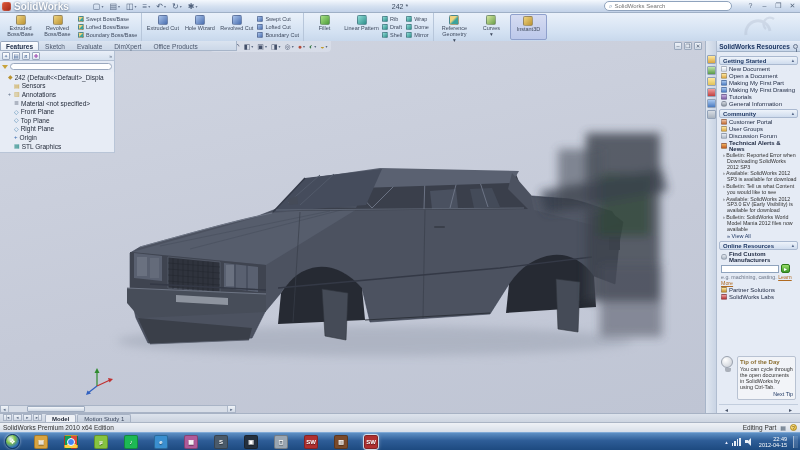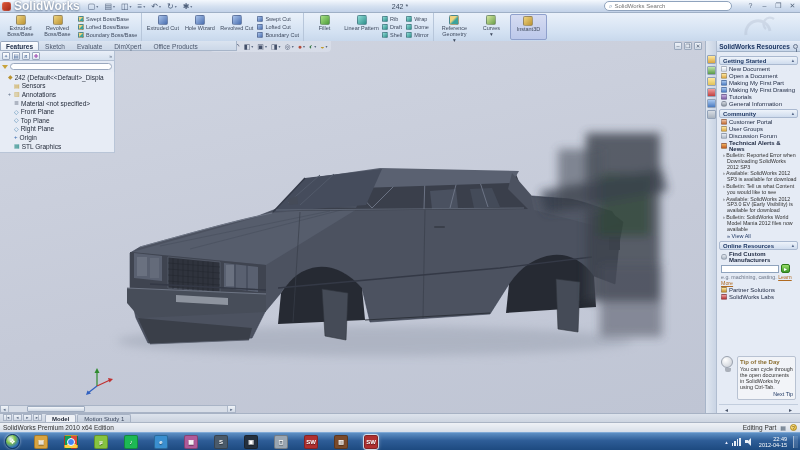--- a/index.html
+++ b/index.html
@@ -2,21 +2,21 @@
 <html><head>
 <meta charset="utf-8">
 <style>
 *{margin:0;padding:0;box-sizing:border-box}
 html,body{width:800px;height:450px;overflow:hidden;font-family:"Liberation Sans",sans-serif;}
 #app{position:absolute;width:800px;height:450px;background:#c7ccd9;}
 
 
 .titlebar{position:absolute;top:0;left:0;right:0;height:13px;background:linear-gradient(#f4f8fd,#d4e0f0 55%,#c2d2e8);border-bottom:1px solid #9fb0c6;display:flex;align-items:center;font-size:8px;z-index:40;}
 .sw-logo{width:9px;height:9px;margin:0 3px 0 2px;border-radius:2px;background:linear-gradient(135deg,#e05a3a,#a02818);box-shadow:inset 0 0 1px #fff;}
-.app-title{font-weight:bold;color:#fdfdfd;text-shadow:0 1px 2px #7a8ba3,0 0 2px #7a8ba3;font-size:12px;margin-right:8px;}
+.app-title{font-weight:bold;color:#fdfdfd;text-shadow:0 1px 2px #7a8ba3,0 0 2px #7a8ba3;font-size:10px;margin-right:24px;}
 .qat{display:flex;align-items:center;gap:6px;color:#50617c;font-size:8px;}
 .qat .q{display:flex;align-items:center;gap:1px;cursor:default;}
 .qat .dd{font-size:4px;color:#6b7a92;}
 .doc-title{position:absolute;left:0;right:0;text-align:center;font-size:7px;color:#3a4least;color:#3c4a5e;pointer-events:none;}
 .search-box{position:absolute;right:68px;top:1px;width:128px;height:10px;background:#fff;border:1px solid #8fa3bd;border-radius:6px;display:flex;align-items:center;font-size:6px;color:#8a97a8;padding:0 4px;gap:2px;}
 .search-box .mag{color:#5a7ba0;font-size:6px;}
 .winbtns{position:absolute;right:2px;top:1px;display:flex;gap:3px;font-size:7px;color:#5a6a80;}
 .winbtns span{width:11px;height:10px;text-align:center;line-height:10px;border-radius:2px;}
 
 

